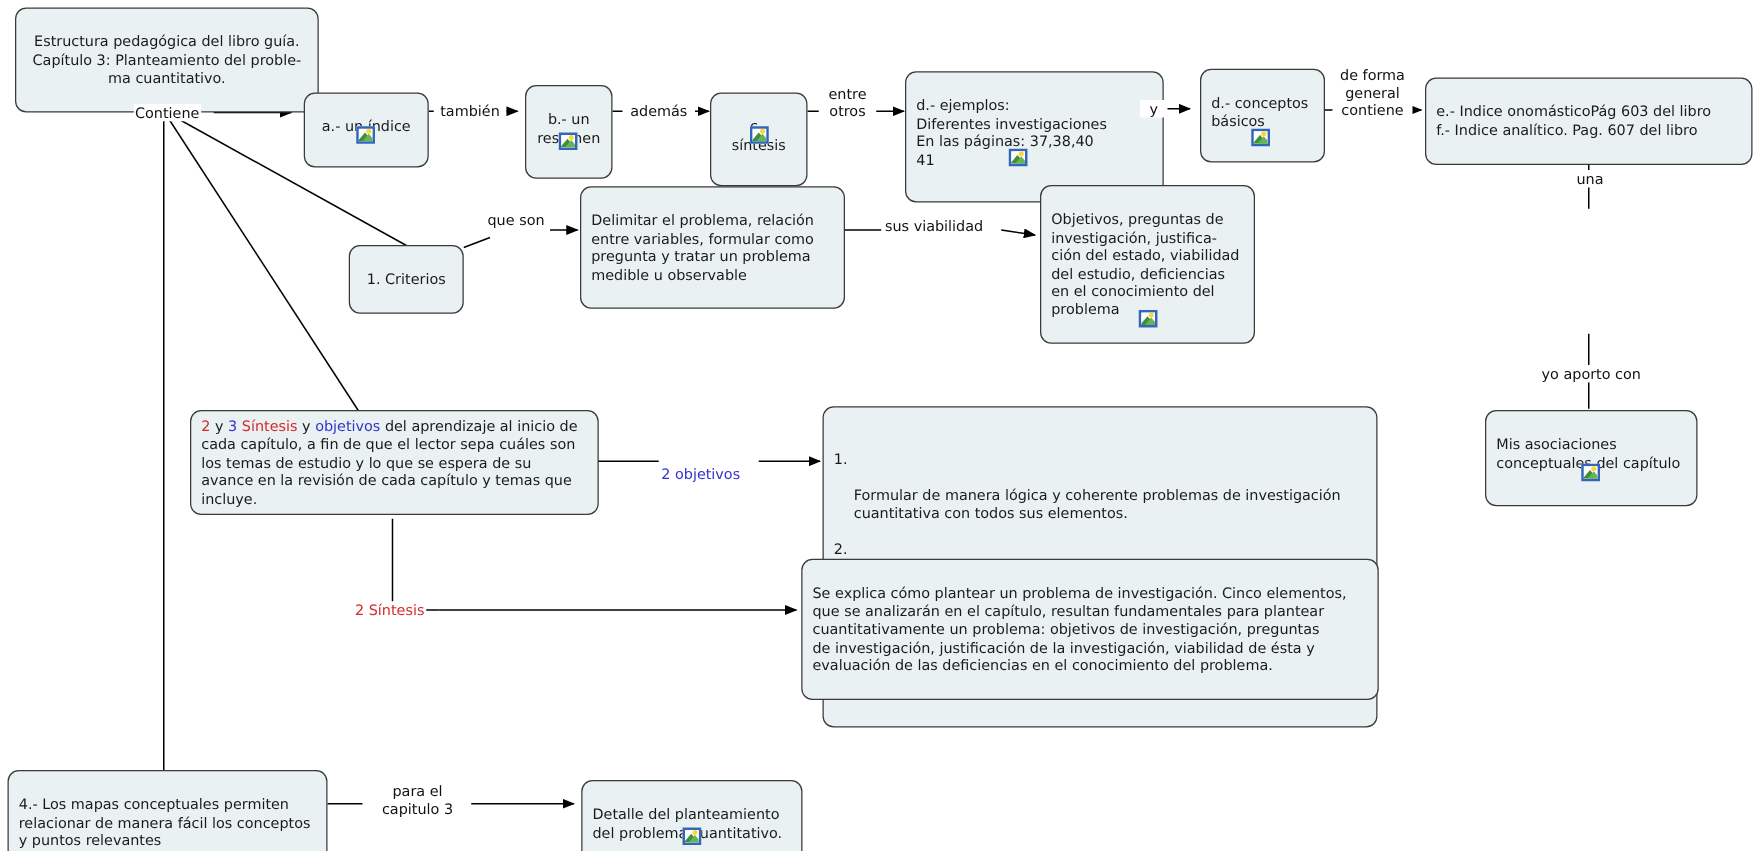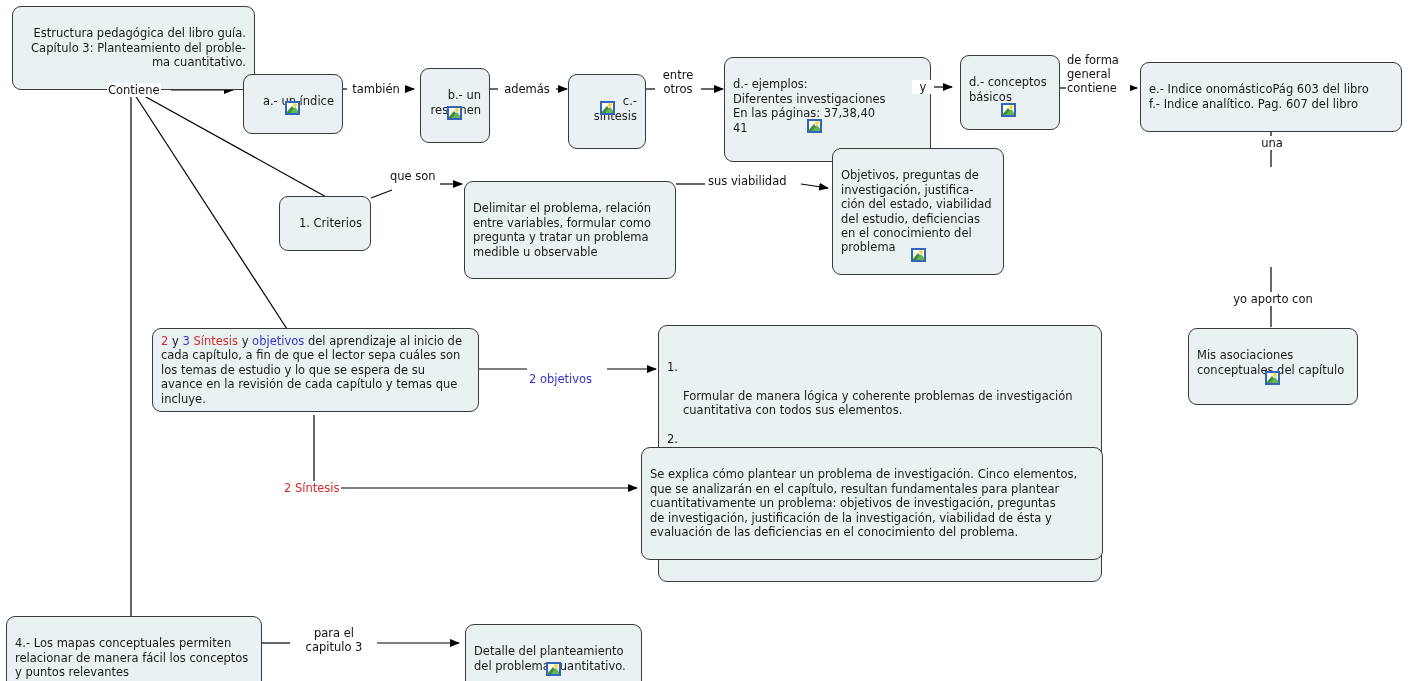--- a/index.html
+++ b/index.html
@@ -30,34 +30,34 @@
     background: #e9f1f2;
     border: 1px solid #3a3a3a;
     border-radius: 9px;
     font-size: 11.5px;
     line-height: 14.4px;
     color: #1a1a1a;
     padding: 5px 8px 5px 8px;
     white-space: pre-line;
     z-index: 2;
   }
-  .node.center { text-align: right; }
+  .node.center { text-align: center; }
   .node .lines { display: block; }
   .edge-label {
     position: absolute;
     font-size: 11.5px;
     line-height: 14px;
     color: #111111;
     background: #ffffff;
     white-space: pre-line;
     z-index: 3;
     padding: 0 1px;
   }
   .edge-label.center { text-align: center; }
-  .edge-label.right { text-align: left; }
+  .edge-label.right { text-align: center; }
   .edge-label.red { color: #d42a2a; }
   .edge-label.blue { color: #3333cc; }
   .pic-icon {
     position: absolute;
     width: 15px;
     height: 14px;
     box-sizing: border-box;
     border: 2px solid #3366bb;
     background: #ffffff;
     z-index: 4;
@@ -240,21 +240,21 @@
     <span class="sky"></span>
       <span class="hill1"></span>
       <span class="hill2"></span>
       <span class="sun"></span>
   </div>
 
   <div class="node center" style="left:279px; top:196px; width:92px;">
     <span class="lines">1. Criterios</span>
   </div>
 
-  <div class="node" style="left:464px; top:149px; width:212px;margin-top:32px;">
+  <div class="node" style="left:464px; top:149px; width:212px;">
     <span class="lines">Delimitar el problema, relación
 entre variables, formular como
 pregunta y tratar un problema
 medible u observable</span>
   </div>
 
   <div class="node" style="left:832px; top:148px; width:172px; ">
     <span class="lines">Objetivos, preguntas de
 investigación, justifica-
 ción del estado, viabilidad

